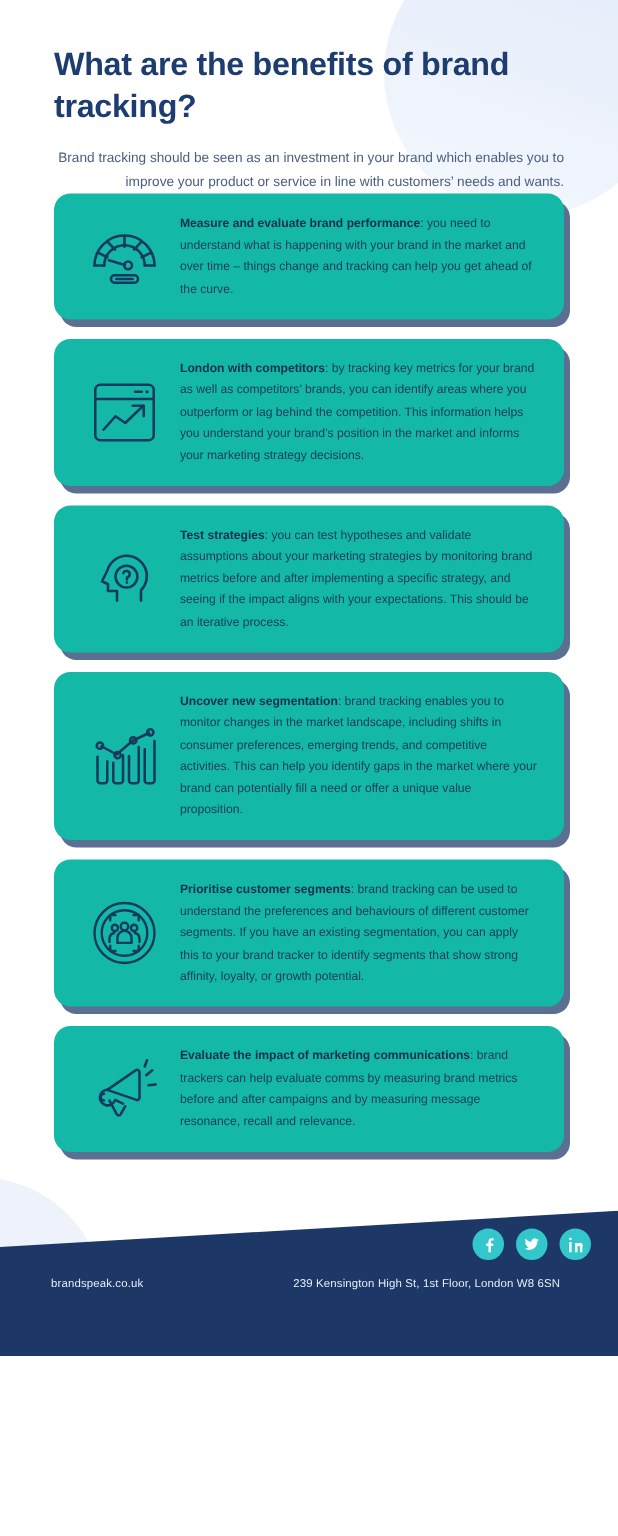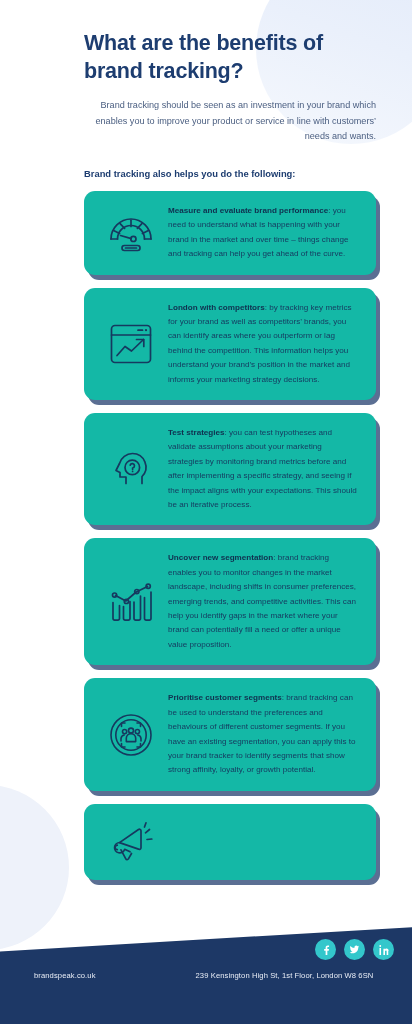--- a/index.html
+++ b/index.html
@@ -4,24 +4,23 @@
 <style>
   * { box-sizing: border-box; margin: 0; padding: 0; }
   html, body {
     width: 412px; height: 1024px;
     background: #ffffff;
     font-family: "Liberation Sans", sans-serif;
     overflow: hidden;
   }
   .page {
     position: relative;
-    width: 412px; height: 1024px;
+    width: 412px; height: 904px;
     background: #ffffff;
     overflow: hidden;
-    padding-left: 48px;
   }
   
   .blob-tr {
     position: absolute;
     right: -34px; top: -46px;
     width: 190px; height: 190px;
     border-radius: 50%;
     background: linear-gradient(200deg, #e3ebfa 0%, #eaf0fb 45%, #f5f8fd 100%);
     z-index: 0;
   }
@@ -148,21 +147,20 @@
 <body>
 
 <div class="page">
 
   <div class="blob-tr"></div>
   <div class="blob-l"></div>
 
   <div class="content">
     <h1 class="title">What are the benefits of brand tracking?</h1>
     <p class="intro">Brand tracking should be seen as an investment in your brand which enables you to improve your product or service in line with customers’ needs and wants.</p>
-    <p class="subhead">Brand tracking also helps you do the following:</p>
   </div>
 
   <div class="cards" id="cards">
       <div class="card-wrap">
         <div class="card-shadow"></div>
         <div class="card">
           <div class="card-icon">
             <svg width="46" height="40" viewBox="0 0 46 40" fill="none" stroke="#16395f" stroke-width="1.7" stroke-linecap="round" stroke-linejoin="round">
       <path d="M3 26 A20 20 0 0 1 43 26"></path>
       <path d="M9.5 26 A13.5 13.5 0 0 1 36.5 26"></path>
@@ -260,20 +258,21 @@
             <svg width="46" height="44" viewBox="0 0 46 44" fill="none" stroke="#16395f" stroke-width="1.7" stroke-linecap="round" stroke-linejoin="round">
       <path d="M11.5 22.6 L30.5 9.5 a1.6 1.6 0 0 1 2.5 1.3 L33 27.8 a1.6 1.6 0 0 1 -2.5 1.3 L11.5 22.6 Z"></path>
       <path d="M11.8 22.5 a5.2 5.2 0 1 0 4.9 6.8 L22 31.8"></path>
       <path d="M9.3 25.2 a2.2 2.2 0 0 0 0 4.4"></path>
       <path d="M13 29.8 L17.8 38.8 a1.5 1.5 0 0 0 2.6 0.1 L23.5 33.5"></path>
       <path d="M37.5 12.8 L41.5 9.5"></path>
       <path d="M39 19.5 L43.8 19"></path>
       <path d="M36.5 7 L38 2.8"></path>
     </svg>
           </div>
+          <div class="card-text"><b>Evaluate the impact of marketing communications</b><span>: brand trackers can help evaluate comms by measuring brand metrics before and after campaigns and by measuring message resonance, recall and relevance.</span></div>
         </div>
       </div>
     </div>
 
   <div class="footer">
     <div class="footer-bg"></div>
     <div class="socials" id="socials">
         <div class="social">
           <svg width="10" height="10" viewBox="0 0 12 12" fill="#ffffff">
             <path d="M7.6 12V6.8h1.7l.26-2.03H7.6V3.47c0-.59.16-.99 1-.99h1.07V.66C9.48.63 8.85.57 8.12.57c-1.53 0-2.58.94-2.58 2.66v1.54H3.8V6.8h1.74V12h2.06z"></path>

